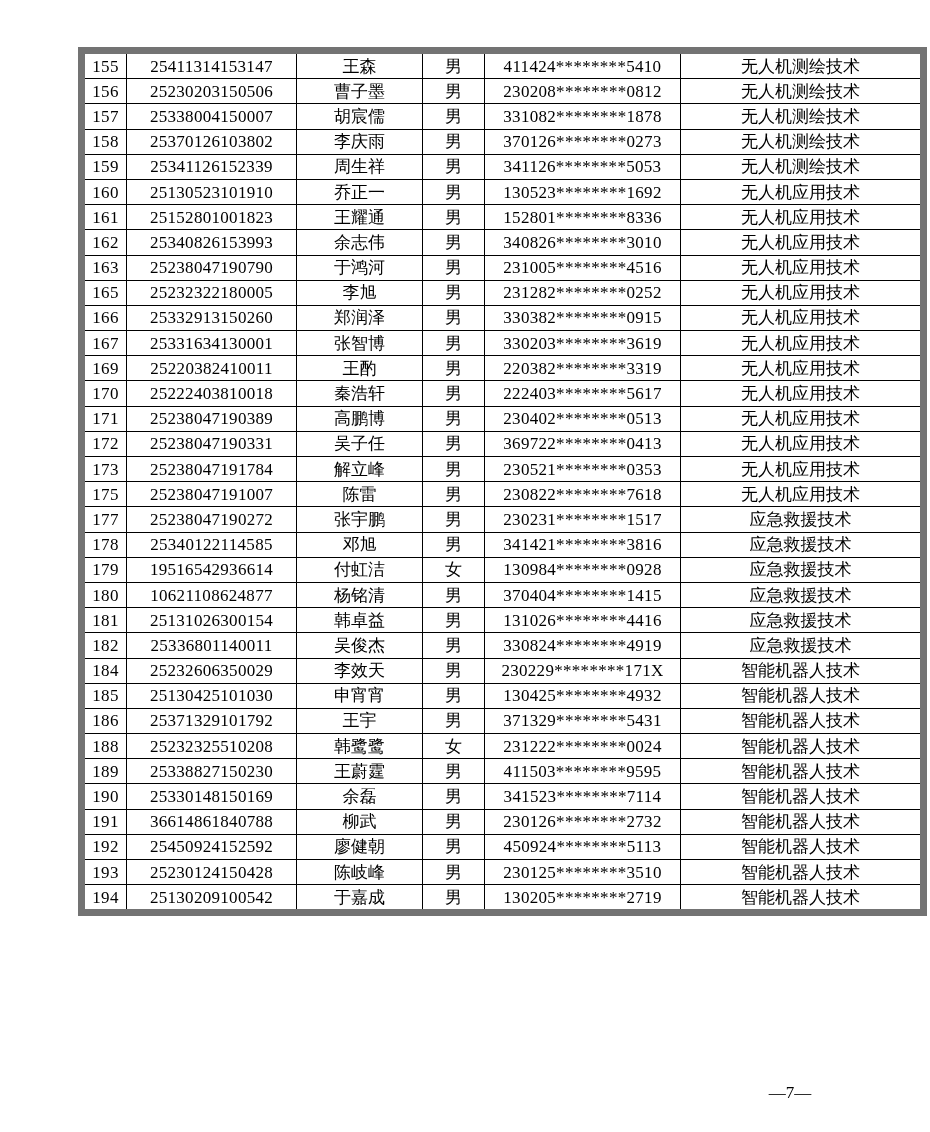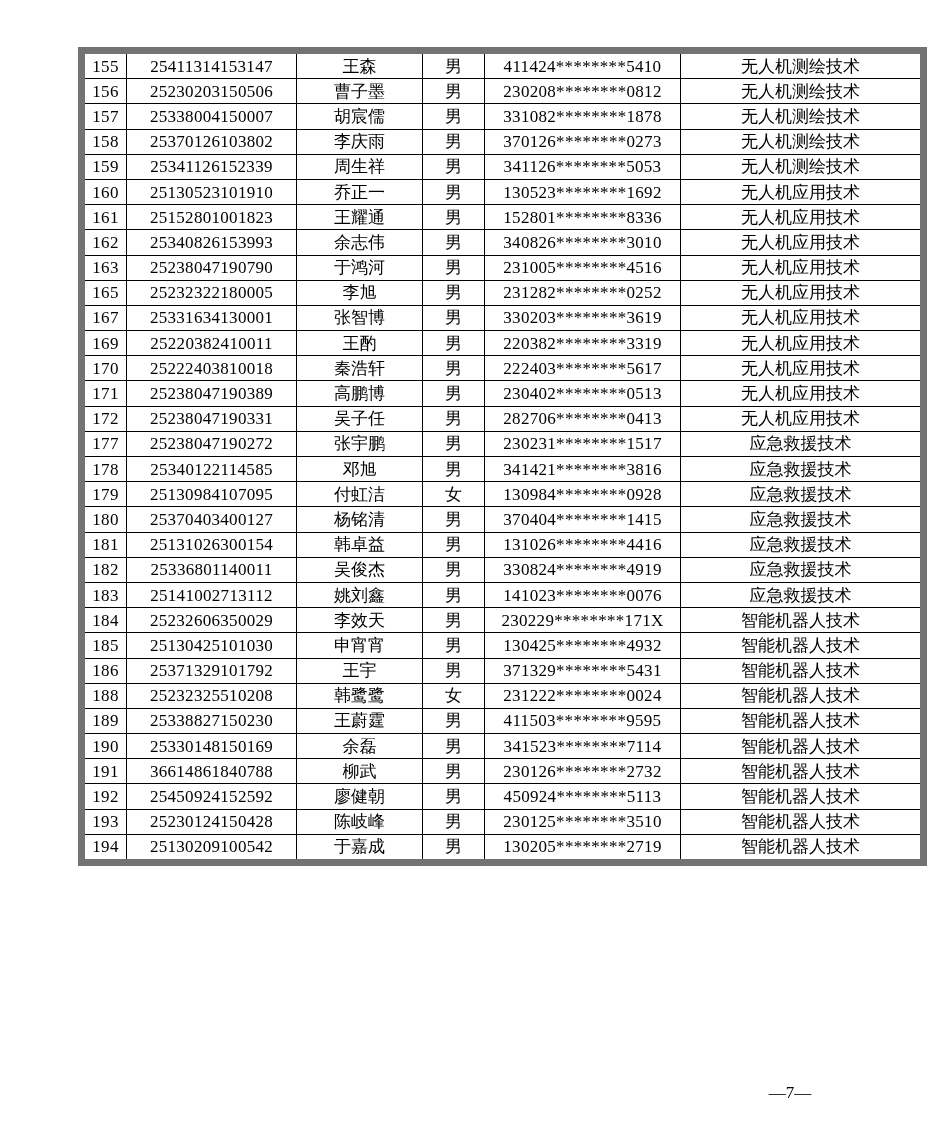--- a/index.html
+++ b/index.html
@@ -143,20 +143,28 @@
         </tr>
         <tr>
           <td class="c-index">165</td>
           <td class="c-regno">25232322180005</td>
           <td class="c-name">李旭</td>
           <td class="c-gender">男</td>
           <td class="c-idmask">231282********0252</td>
           <td class="c-major">无人机应用技术</td>
         </tr>
         <tr>
+          <td class="c-index">166</td>
+          <td class="c-regno">25332913150260</td>
+          <td class="c-name">郑润泽</td>
+          <td class="c-gender">男</td>
+          <td class="c-idmask">330382********0915</td>
+          <td class="c-major">无人机应用技术</td>
+        </tr>
+        <tr>
           <td class="c-index">167</td>
           <td class="c-regno">25331634130001</td>
           <td class="c-name">张智博</td>
           <td class="c-gender">男</td>
           <td class="c-idmask">330203********3619</td>
           <td class="c-major">无人机应用技术</td>
         </tr>
         <tr>
           <td class="c-index">169</td>
           <td class="c-regno">25220382410011</td>
@@ -179,77 +187,85 @@
           <td class="c-name">高鹏博</td>
           <td class="c-gender">男</td>
           <td class="c-idmask">230402********0513</td>
           <td class="c-major">无人机应用技术</td>
         </tr>
         <tr>
           <td class="c-index">172</td>
           <td class="c-regno">25238047190331</td>
           <td class="c-name">吴子任</td>
           <td class="c-gender">男</td>
-          <td class="c-idmask">282706********0413</td>
+          <td class="c-idmask">369722********0413</td>
+          <td class="c-major">无人机应用技术</td>
+        </tr>
+        <tr>
+          <td class="c-index">173</td>
+          <td class="c-regno">25238047191784</td>
+          <td class="c-name">解立峰</td>
+          <td class="c-gender">男</td>
+          <td class="c-idmask">230521********0353</td>
+          <td class="c-major">无人机应用技术</td>
+        </tr>
+        <tr>
+          <td class="c-index">175</td>
+          <td class="c-regno">25238047191007</td>
+          <td class="c-name">陈雷</td>
+          <td class="c-gender">男</td>
+          <td class="c-idmask">230822********7618</td>
           <td class="c-major">无人机应用技术</td>
         </tr>
         <tr>
           <td class="c-index">177</td>
           <td class="c-regno">25238047190272</td>
           <td class="c-name">张宇鹏</td>
           <td class="c-gender">男</td>
           <td class="c-idmask">230231********1517</td>
           <td class="c-major">应急救援技术</td>
         </tr>
         <tr>
           <td class="c-index">178</td>
           <td class="c-regno">25340122114585</td>
           <td class="c-name">邓旭</td>
           <td class="c-gender">男</td>
           <td class="c-idmask">341421********3816</td>
           <td class="c-major">应急救援技术</td>
         </tr>
         <tr>
           <td class="c-index">179</td>
-          <td class="c-regno">25130984107095</td>
+          <td class="c-regno">19516542936614</td>
           <td class="c-name">付虹洁</td>
           <td class="c-gender">女</td>
           <td class="c-idmask">130984********0928</td>
           <td class="c-major">应急救援技术</td>
         </tr>
         <tr>
           <td class="c-index">180</td>
-          <td class="c-regno">25370403400127</td>
+          <td class="c-regno">10621108624877</td>
           <td class="c-name">杨铭清</td>
           <td class="c-gender">男</td>
           <td class="c-idmask">370404********1415</td>
           <td class="c-major">应急救援技术</td>
         </tr>
         <tr>
           <td class="c-index">181</td>
           <td class="c-regno">25131026300154</td>
           <td class="c-name">韩卓益</td>
           <td class="c-gender">男</td>
           <td class="c-idmask">131026********4416</td>
           <td class="c-major">应急救援技术</td>
         </tr>
         <tr>
           <td class="c-index">182</td>
           <td class="c-regno">25336801140011</td>
           <td class="c-name">吴俊杰</td>
           <td class="c-gender">男</td>
           <td class="c-idmask">330824********4919</td>
-          <td class="c-major">应急救援技术</td>
-        </tr>
-        <tr>
-          <td class="c-index">183</td>
-          <td class="c-regno">25141002713112</td>
-          <td class="c-name">姚刘鑫</td>
-          <td class="c-gender">男</td>
-          <td class="c-idmask">141023********0076</td>
           <td class="c-major">应急救援技术</td>
         </tr>
         <tr>
           <td class="c-index">184</td>
           <td class="c-regno">25232606350029</td>
           <td class="c-name">李效天</td>
           <td class="c-gender">男</td>
           <td class="c-idmask">230229********171X</td>
           <td class="c-major">智能机器人技术</td>
         </tr>

